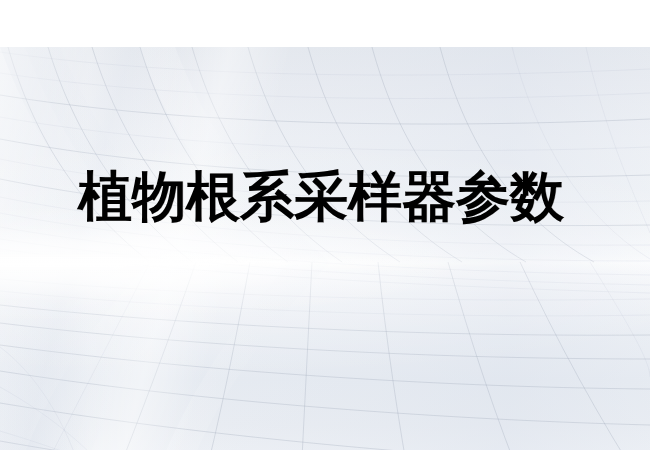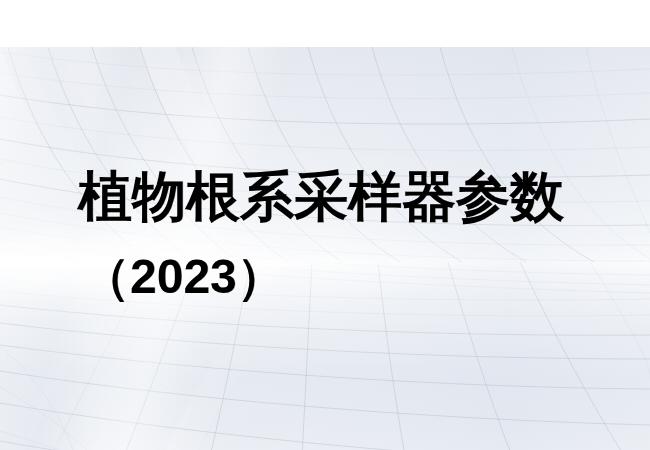--- a/index.html
+++ b/index.html
@@ -245,16 +245,15 @@
       </g>
     </svg>
   </div>
 
   <div class="bg-layer bg-ribbons"></div>
   <div class="bg-layer bg-bloom"></div>
   <div class="bg-layer bg-streak"></div>
 
   <div class="title-block">
     <div class="title-line-1">植物根系采样器参数</div>
-    <div class="title-line-2">（2023）</div>
   </div>
 
 </div>
 
 </body></html>

